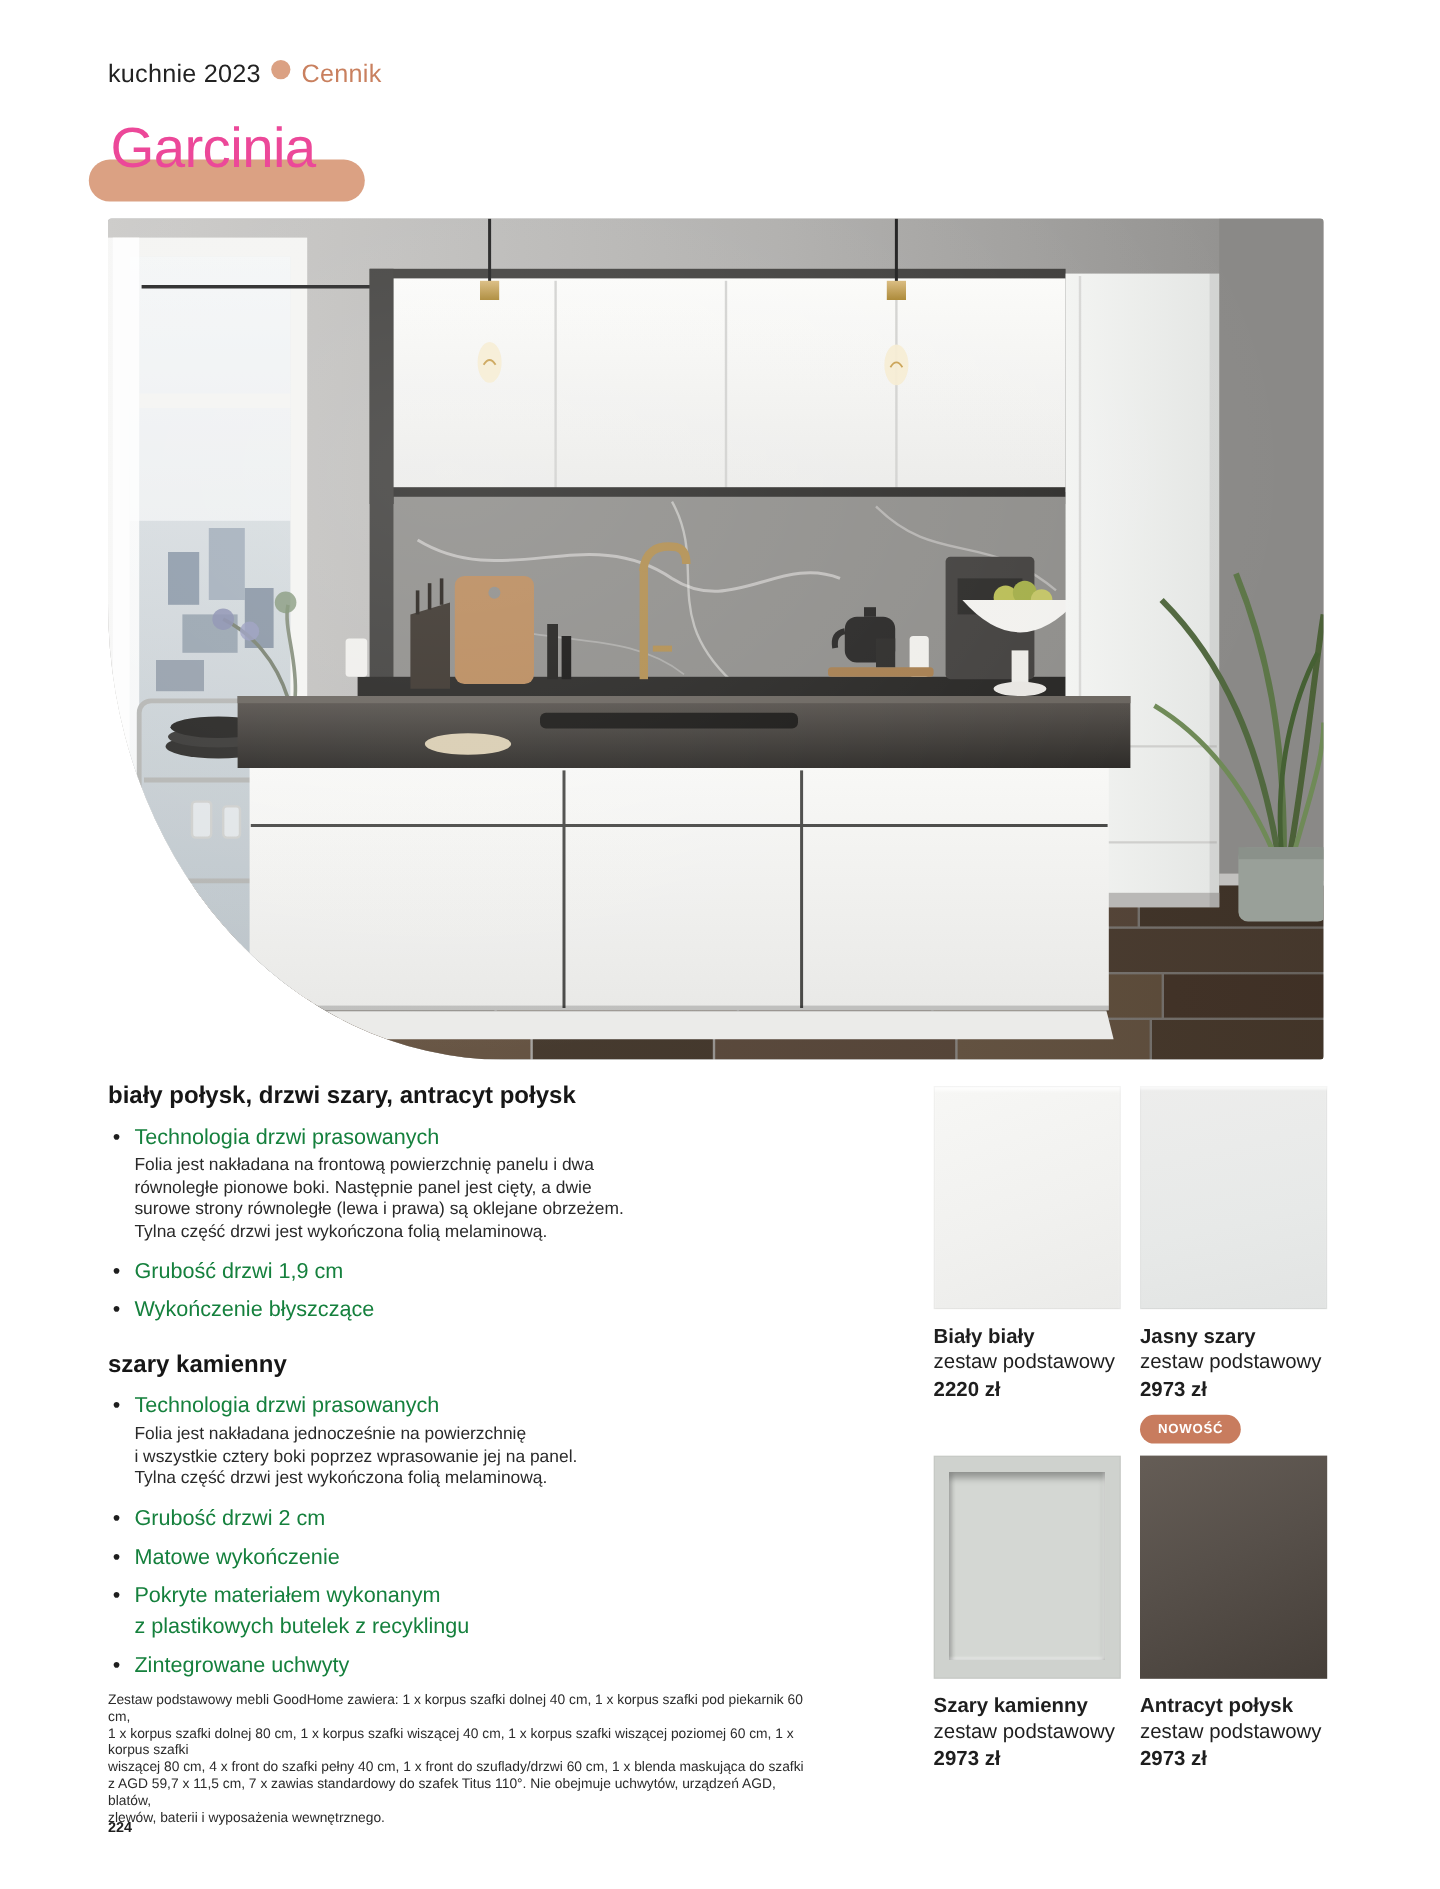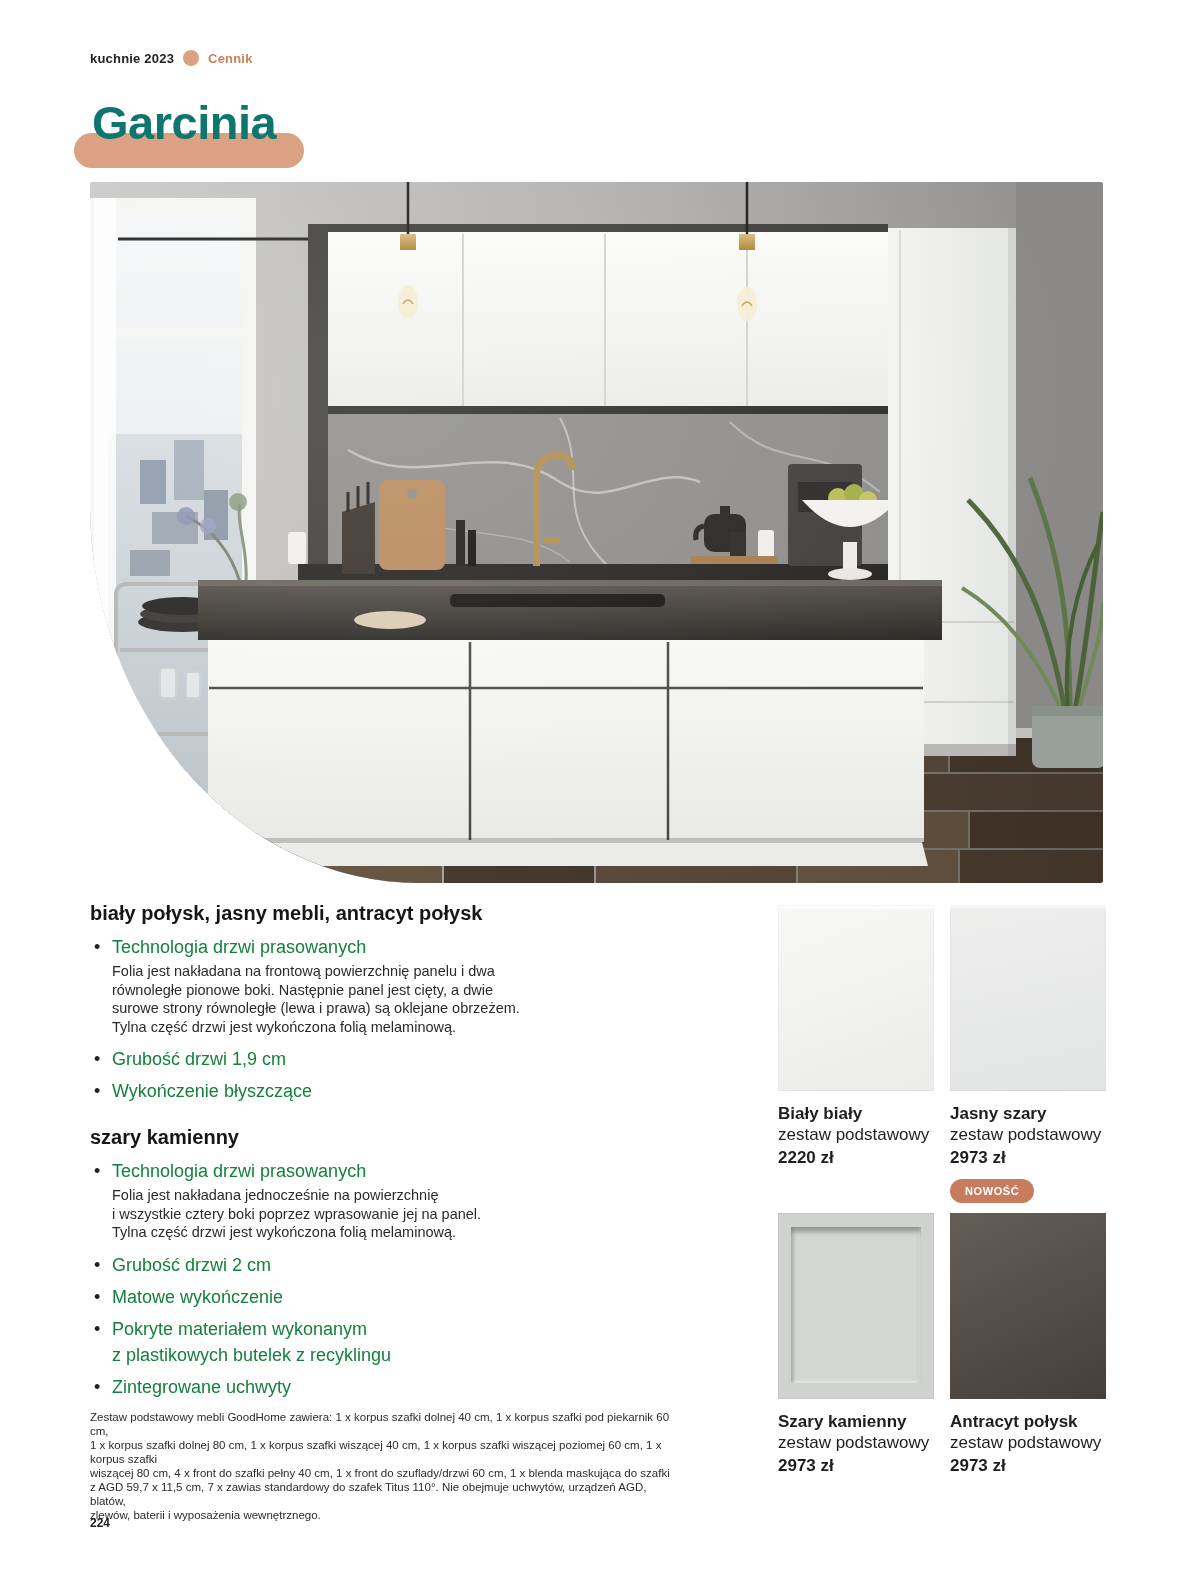--- a/index.html
+++ b/index.html
@@ -4,28 +4,28 @@
 <style>
   :root{
     --accent:#c9805f; --accent_light:#dba183; --badge_bg:#c87c5e; --text:#1e1e1e;
   }
   *{box-sizing:border-box;margin:0;padding:0}
   html,body{background:#fff}
   body{font-family:"Liberation Sans","DejaVu Sans",sans-serif;color:var(--text)}
   .page{position:relative;width:1200px;height:1574px;background:#fff;overflow:hidden}
 
   
-  .hdr{position:absolute;left:90px;top:50px;display:flex;align-items:center;gap:9px;font-size:13px;font-weight:bold;letter-spacing:.2px}
+  .hdr{position:absolute;left:90px;top:50px;display:flex;align-items:flex-start;gap:9px;font-size:21px;font-weight:normal;letter-spacing:.2px}
   .hdr .cat{color:#222}
   .hdr .dot{width:16px;height:16px;border-radius:50%;background:var(--accent_light);display:inline-block}
   .hdr .sec{color:var(--accent)}
 
   
   .title-pill{position:absolute;left:74px;top:133px;width:230px;height:35px;border-radius:18px;background:var(--accent_light)}
-  .series-title{position:absolute;left:92px;top:95px;font-size:47px;font-weight:bold;letter-spacing:-.5px;color:#0f766e}
+  .series-title{position:absolute;left:92px;top:95px;font-size:47px;font-weight:normal;letter-spacing:-.5px;color:#ec4899}
 
   
   .photo{position:absolute;left:90px;top:182px;width:1013px;height:701px;overflow:hidden;
          border-radius:3px 3px 3px 300px;border-bottom-left-radius:330px 380px;background:#b0afad}
   .photo svg{display:block;width:100%;height:100%}
 
   
   .specs{position:absolute;left:90px;top:896px;width:586px}
   .spec-h{font-size:20px;font-weight:bold;margin:6px 0 9px;color:#161616}
   .spec-h.second{margin-top:22px}
@@ -291,21 +291,21 @@
         <line x1="678" y1="64" x2="678" y2="162" stroke="url(#goldG)" stroke-width="5"></line>
         <ellipse cx="657" cy="122" rx="10" ry="17" fill="#f6ecd2" opacity="0.95"></ellipse>
         <path d="M652,124 q5,-8 10,0" stroke="#c9a050" stroke-width="1.5" fill="none"></path>
       </g>
 
       <rect x="0" y="0" width="1013" height="701" fill="url(#lightG)"></rect>
     </svg>
   </div>
 
   <div class="specs">
-    <h2 class="spec-h">biały połysk, jasny mebli, antracyt połysk</h2>
+    <h2 class="spec-h">biały połysk, drzwi szary, antracyt połysk</h2>
     <ul class="spec-list">
       <li>
           <span class="b-dot"></span>
         <div class="b-body">
             <div class="b-text">Technologia drzwi prasowanych</div>
         <div class="b-detail">Folia jest nakładana na frontową powierzchnię panelu i dwa
 równoległe pionowe boki. Następnie panel jest cięty, a dwie
 surowe strony równoległe (lewa i prawa) są oklejane obrzeżem.
 Tylna część drzwi jest wykończona folią melaminową.</div>
           </div>

